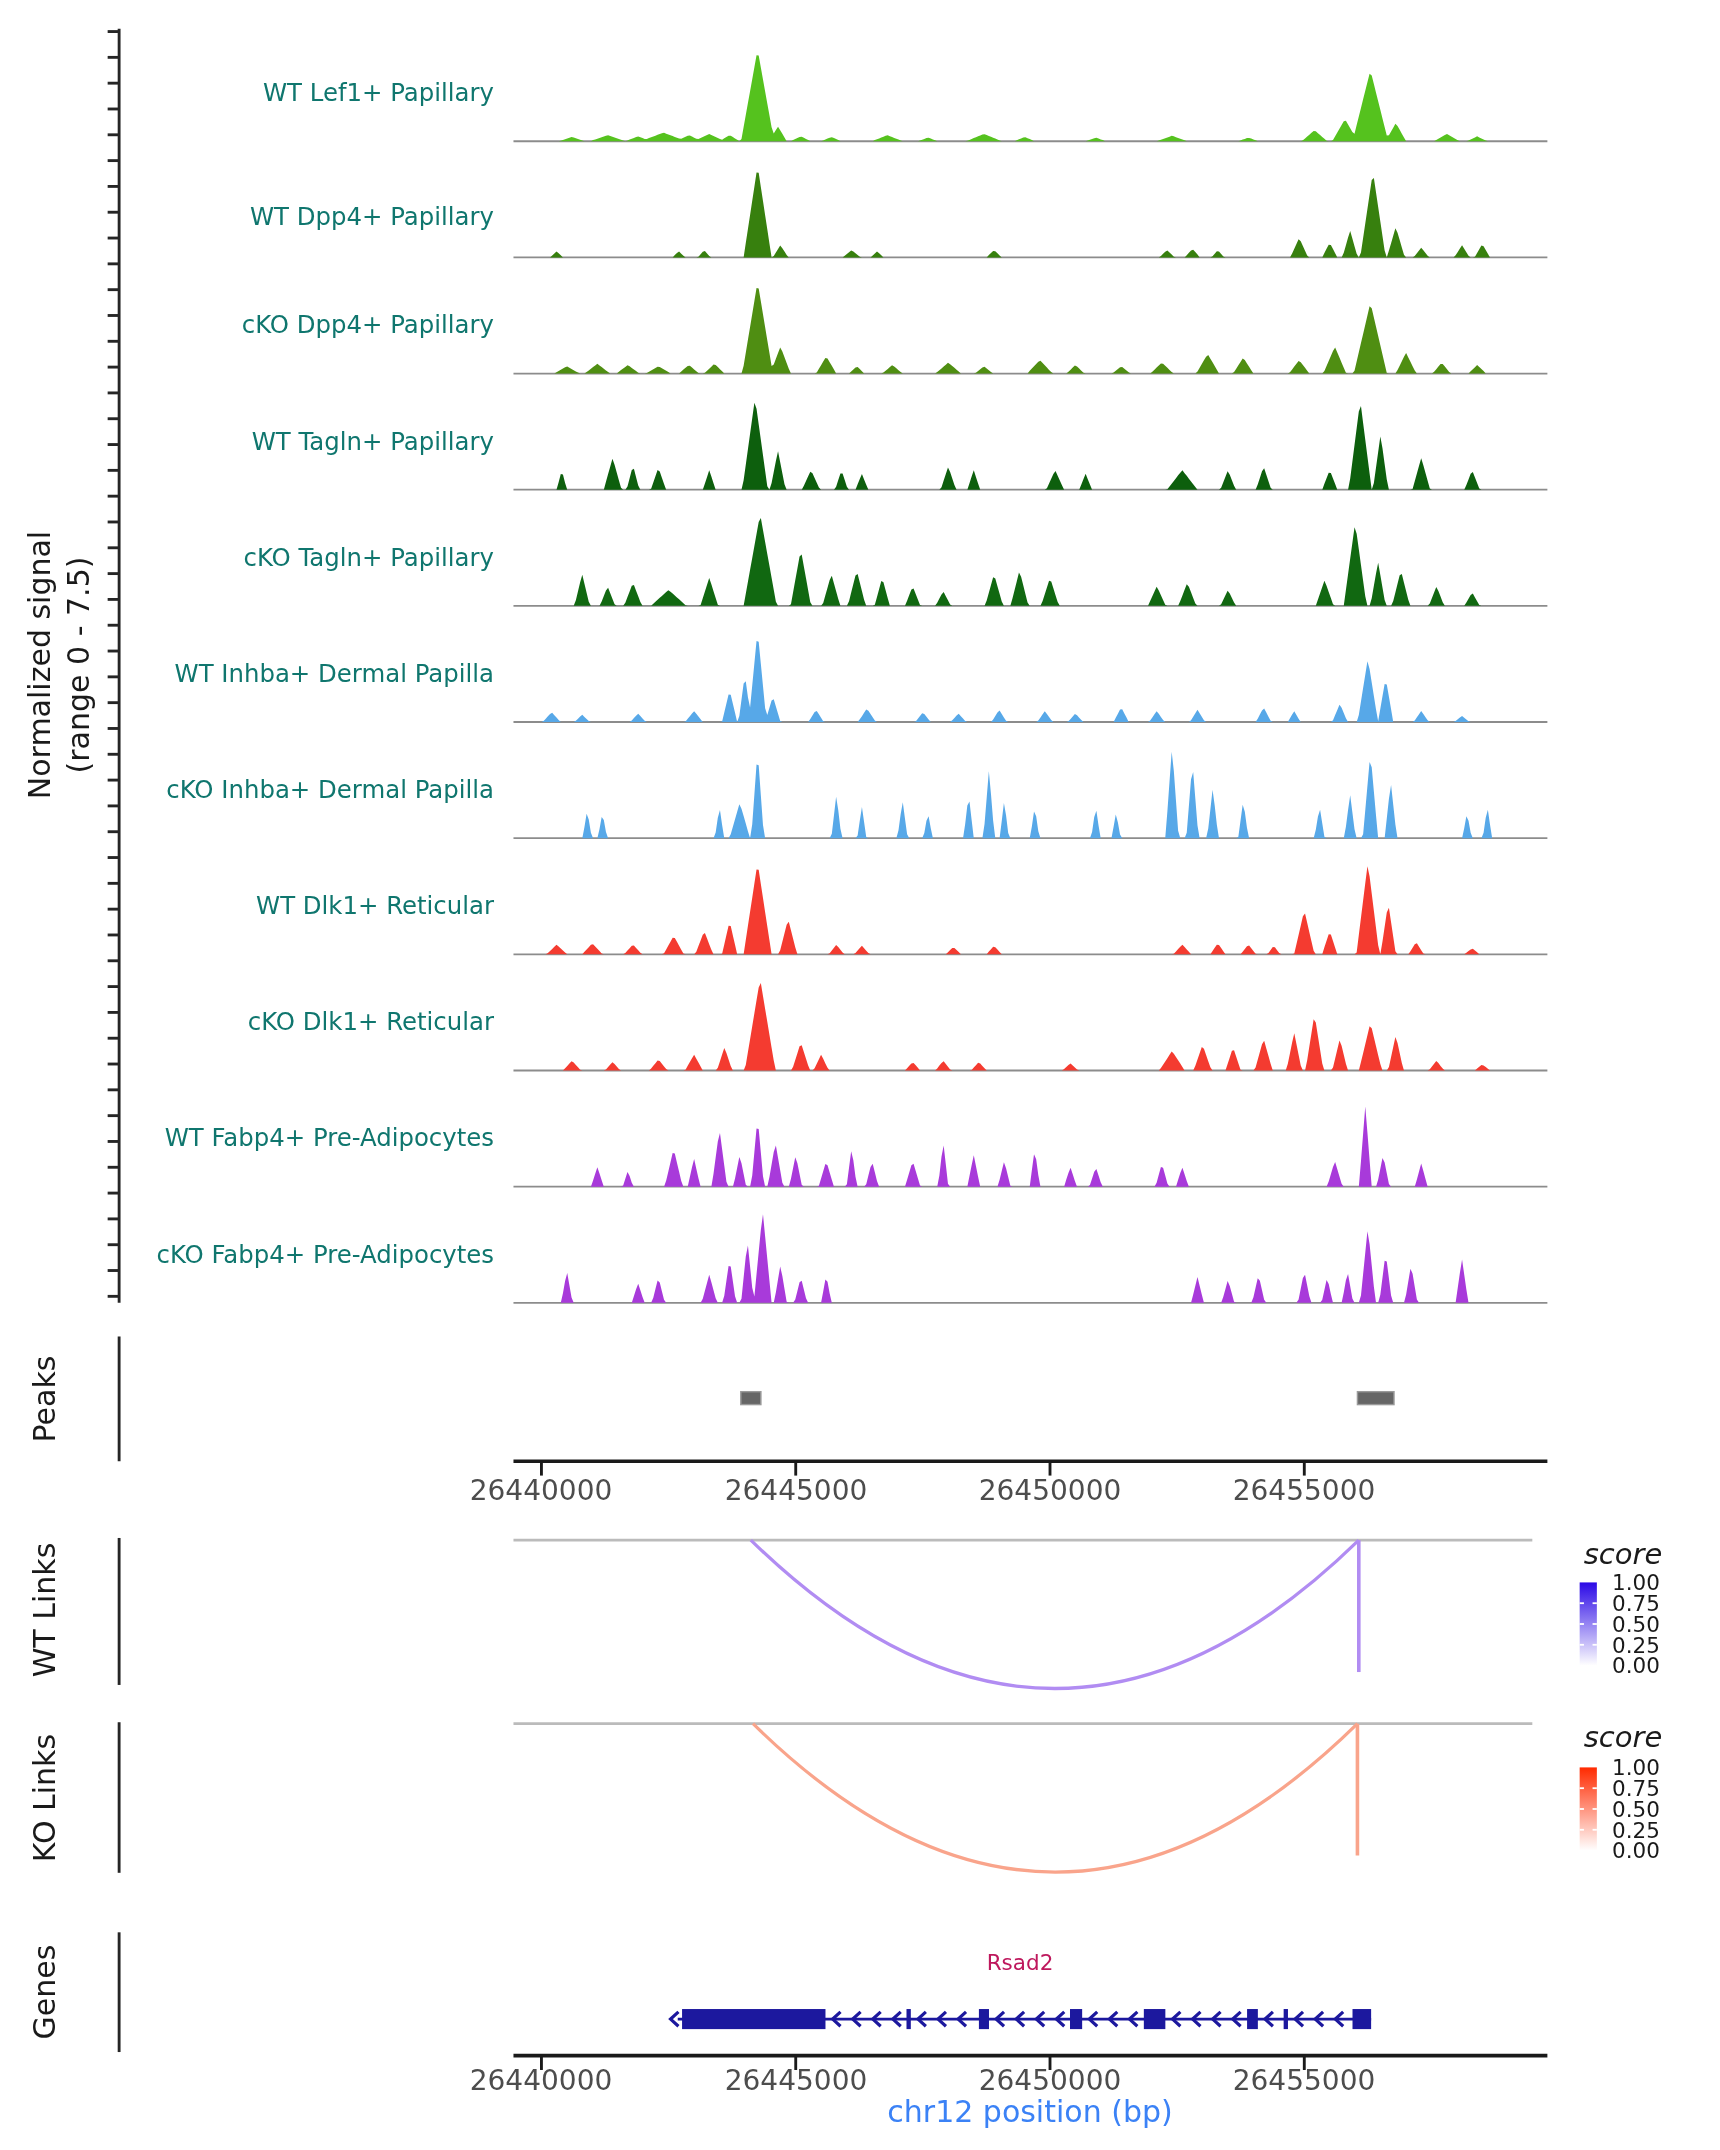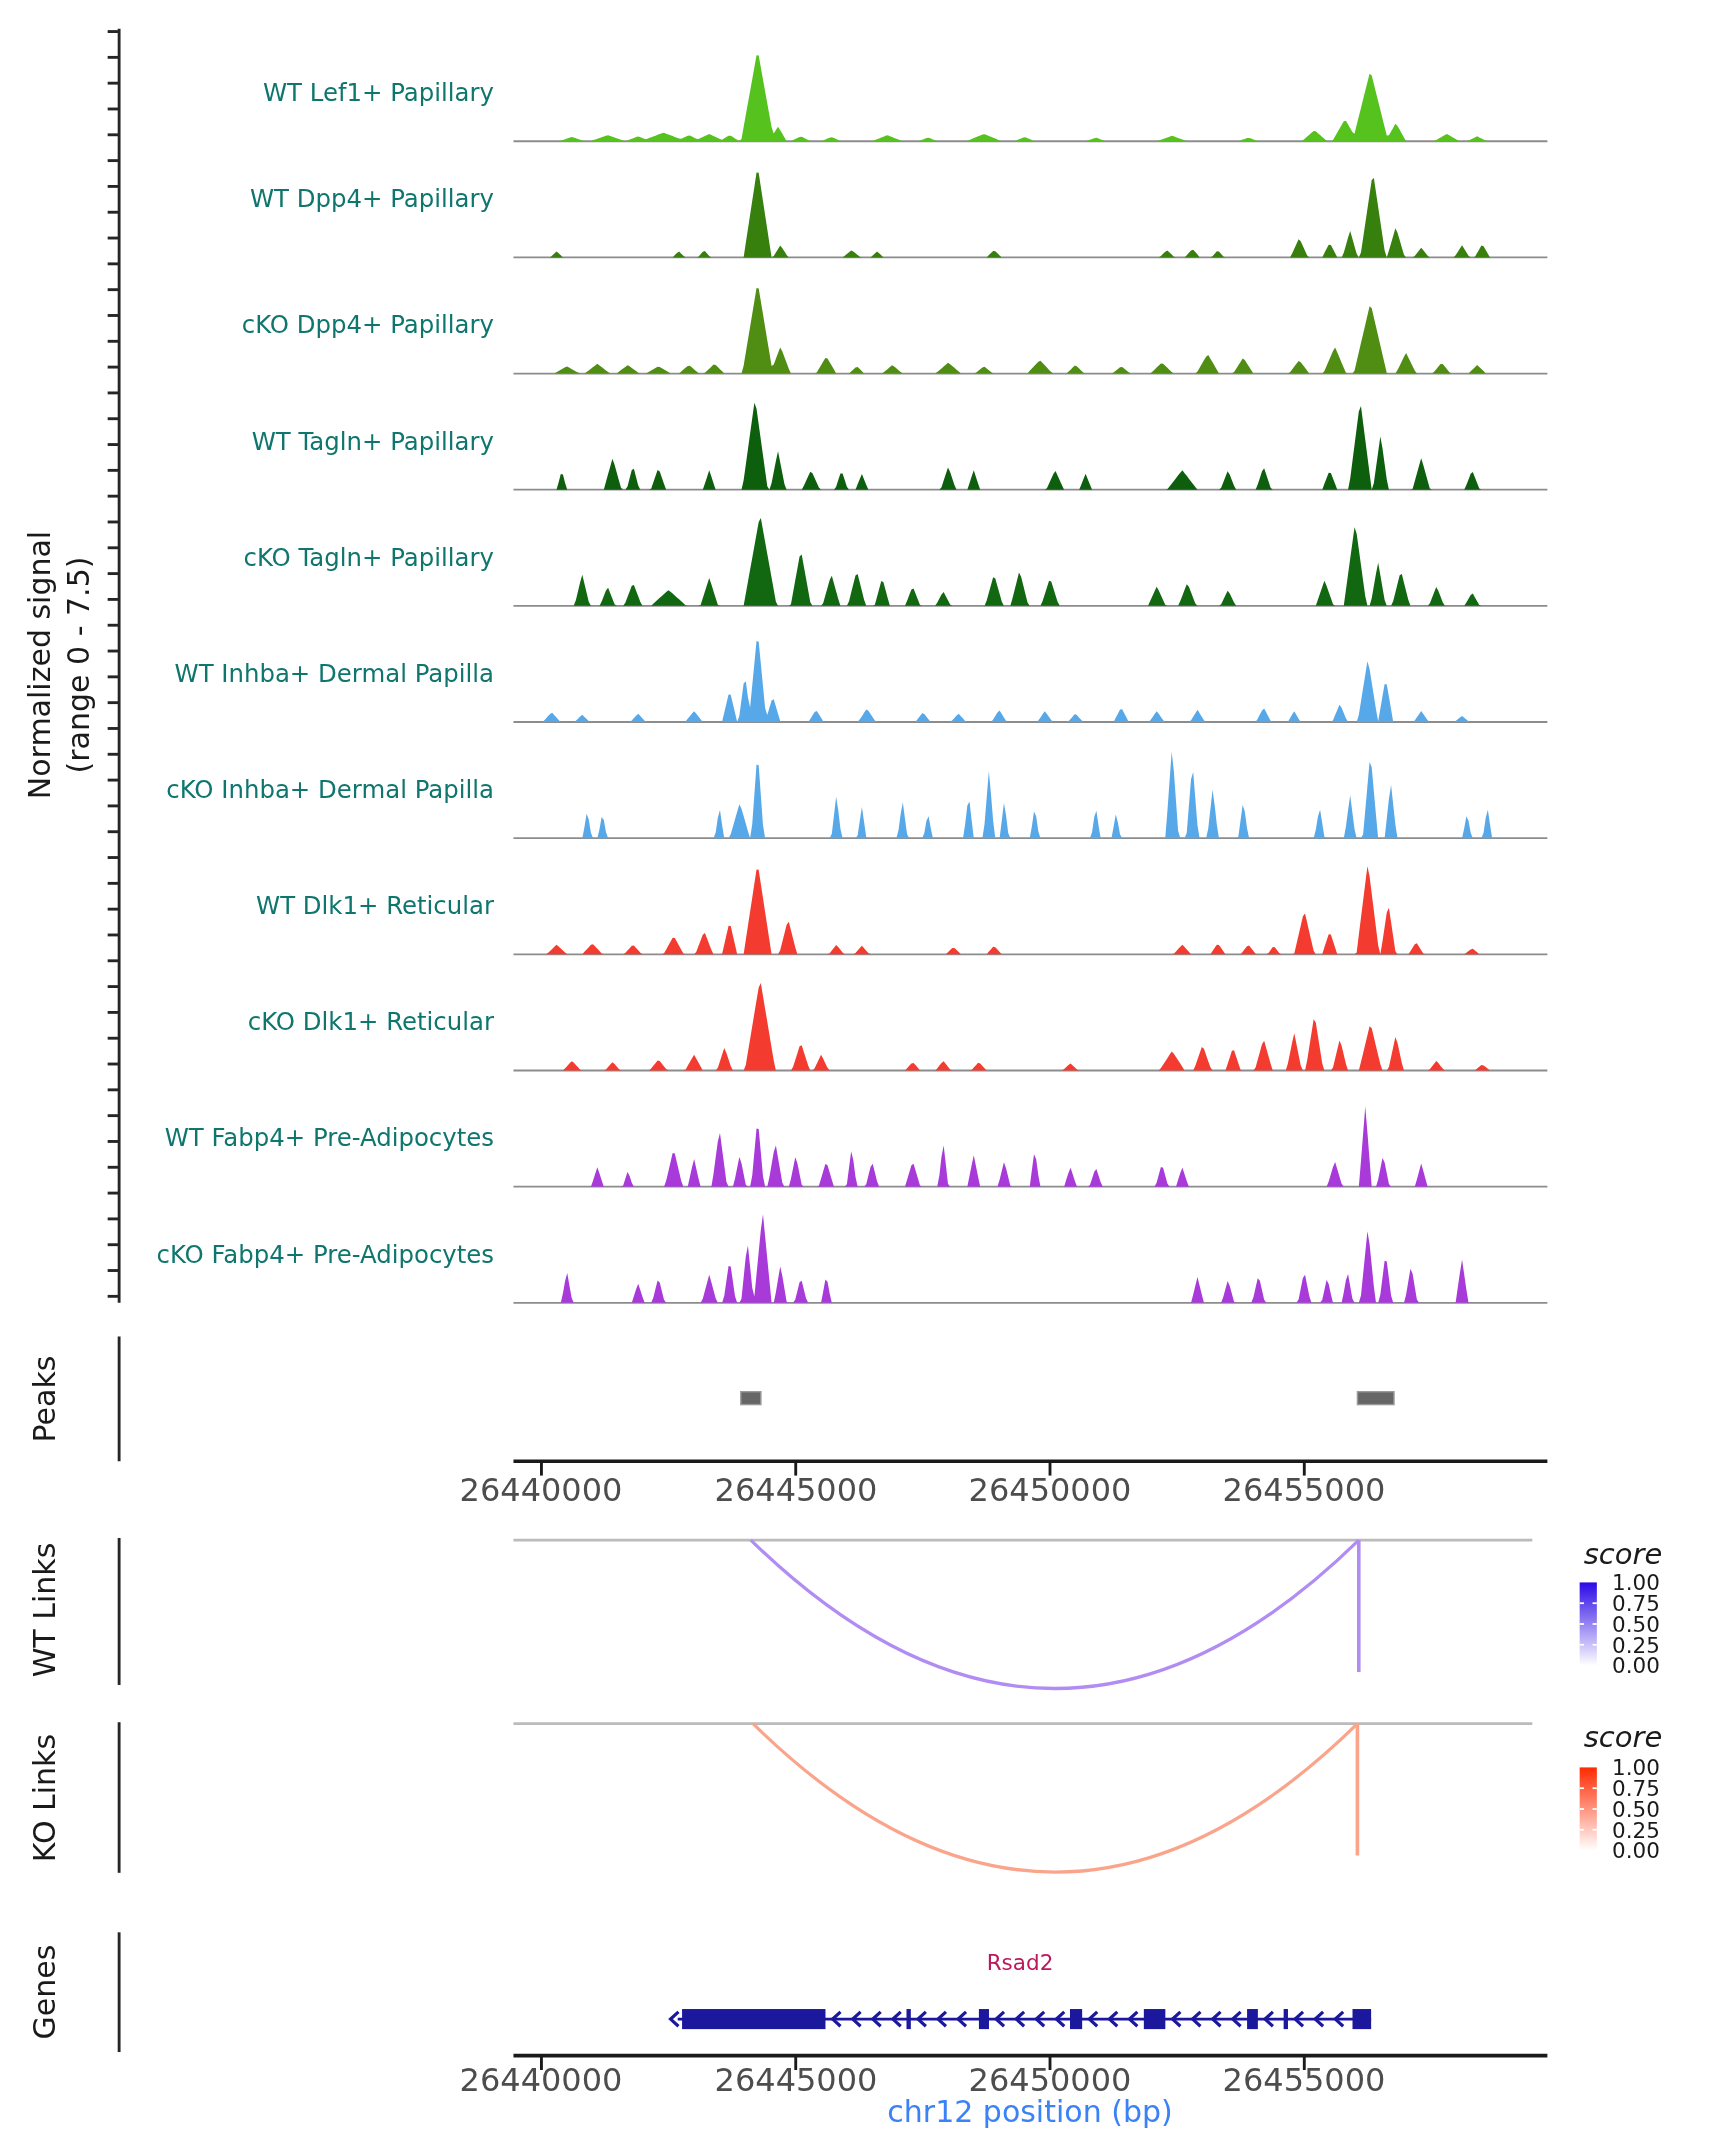--- a/index.html
+++ b/index.html
@@ -5,21 +5,21 @@
   html,body{margin:0;padding:0;background:#ffffff;}
   .figure{position:relative;width:1721px;height:2151px;background:#ffffff;
           font-family:"DejaVu Sans","Liberation Sans",sans-serif;color:#1a1a1a;overflow:hidden;}
   #gfx{position:absolute;left:0;top:0;width:1721px;height:2151px;}
   .ctext{position:absolute;transform:translate(-50%,-50%);white-space:nowrap;}
   .rot{position:absolute;transform:translate(-50%,-50%) rotate(-90deg);white-space:nowrap;
        text-align:center;}
   .ylab{font-size:30px;line-height:1.3;color:#1a1a1a;}
   .sidelab{font-size:30px;color:#1a1a1a;}
   .tracklab{position:absolute;width:401px;text-align:right;font-size:24.4px;color:#0f766e;}
-  .ticklab{font-size:32px;color:#4d4d4d;}
+  .ticklab{font-size:28px;color:#4d4d4d;}
   .legendlab{position:absolute;font-size:21.5px;color:#1a1a1a;transform:translateY(-50%);}
   .legendtitle{font-size:29px;color:#1a1a1a;font-style:italic;}
   .genename{font-size:21.5px;color:#be185d;}
   .xlab{font-size:30px;color:#3b82f6;}
 </style>
 </head>
 <body>
 
 <div class="figure">
   <svg id="gfx" viewBox="0 0 2400 3000">
@@ -187,21 +187,21 @@
   <div class="rot sidelab" style="left:44px;top:1992px;">Genes</div>
 
   <div class="ctext legendtitle" style="left:1623px;top:1554px;">score</div>
   <div class="ctext legendtitle" style="left:1623px;top:1737px;">score</div>
 
   <div class="ctext genename" style="left:1020px;top:1962px;">Rsad2</div>
   <div class="ctext xlab" style="left:1030px;top:2111px;">chr12 position (bp)</div>
 
   <div id="track-labels">
       <div class="tracklab" style="left:93px;top:78px;">WT Lef1+ Papillary</div>
-      <div class="tracklab" style="left:93px;top:184px;">WT Dpp4+ Papillary</div>
+      <div class="tracklab" style="left:93px;top:202px;">WT Dpp4+ Papillary</div>
       <div class="tracklab" style="left:93px;top:310px;">cKO Dpp4+ Papillary</div>
       <div class="tracklab" style="left:93px;top:427px;">WT Tagln+ Papillary</div>
       <div class="tracklab" style="left:93px;top:543px;">cKO Tagln+ Papillary</div>
       <div class="tracklab" style="left:93px;top:659px;">WT Inhba+ Dermal Papilla</div>
       <div class="tracklab" style="left:93px;top:775px;">cKO Inhba+ Dermal Papilla</div>
       <div class="tracklab" style="left:93px;top:891px;">WT Dlk1+ Reticular</div>
       <div class="tracklab" style="left:93px;top:1007px;">cKO Dlk1+ Reticular</div>
       <div class="tracklab" style="left:93px;top:1123px;">WT Fabp4+ Pre-Adipocytes</div>
       <div class="tracklab" style="left:93px;top:1240px;">cKO Fabp4+ Pre-Adipocytes</div>
     </div>

